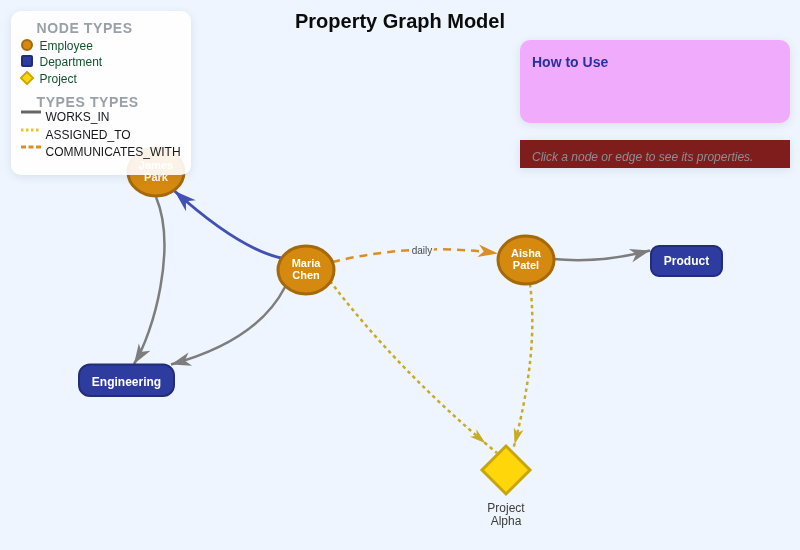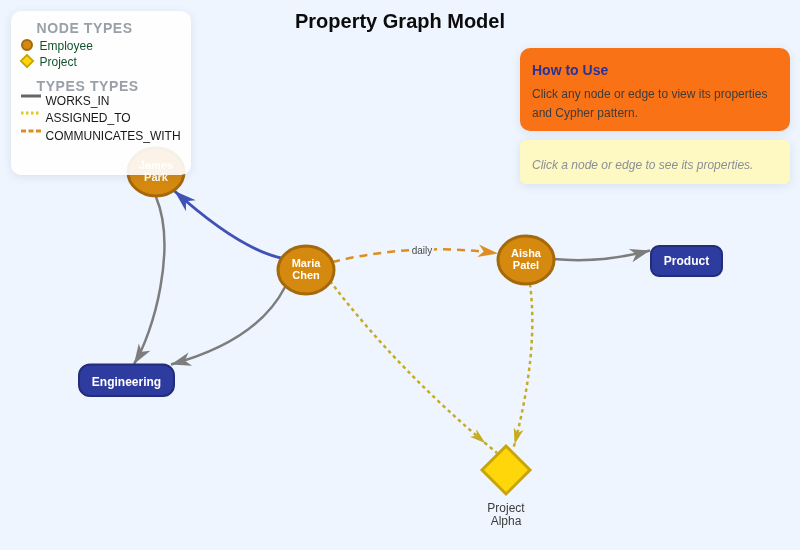--- a/index.html
+++ b/index.html
@@ -8,24 +8,24 @@
 #gsvg{position:absolute;left:0;top:0}
 .legend{position:absolute;left:11px;top:11px;width:180px;height:164px;background:rgba(255,255,255,0.9);border-radius:10px;box-shadow:0 2px 10px rgba(60,80,120,0.12);box-sizing:border-box;padding:9px 0 0 9.5px}
 .lt{font-size:14px;font-weight:bold;color:#9aa0a8;letter-spacing:0.6px;margin:0 0 3px 16px}
 .lrow{display:flex;height:16.4px;font-size:12px;color:#14532d}
 .ic{width:12px;height:12px;margin-right:7px;box-sizing:border-box;flex:none}
 .ic-emp{border-radius:50%;background:#d6890f;border:2px solid #a4690a}
 .ic-dep{border-radius:2px;background:#2e3c9f;border:2px solid #232c79}
 .ic-prj{background:#ffd60a;border:2px solid #c7a50b;transform:rotate(45deg) scale(.86)}
 .erow{display:flex;align-items:flex-start;height:17.4px;font-size:12px;color:#17181a}
 .sw{width:20px;margin-right:5px;flex:none}
-.box1{position:absolute;left:520px;top:48px;width:270px;height:83px;background:#f97316;border-radius:10px;box-shadow:0 2px 10px rgba(60,80,120,0.12);box-sizing:border-box;padding:14px 12px 0}
+.box1{position:absolute;left:520px;top:40px;width:270px;height:83px;background:#f0abfc;border-radius:10px;box-shadow:0 2px 10px rgba(60,80,120,0.12);box-sizing:border-box;padding:14px 12px 0}
 .box1 h2{margin:0 0 7px 0;font-size:14px;line-height:16px;color:#26339b}
 .box1 p{margin:0;font-size:12px;line-height:18.5px;color:#3c3c3c}
-.box2{position:absolute;left:520px;top:140px;width:270px;height:44px;background:#fef9c3;border-radius:6px;box-shadow:0 2px 10px rgba(60,80,120,0.12);box-sizing:border-box;display:flex;align-items:center;padding:5px 12px 0}
+.box2{position:absolute;left:520px;top:140px;width:270px;height:28px;background:#7f1d1d;border-radius:0;box-shadow:0 2px 10px rgba(60,80,120,0.12);box-sizing:border-box;display:flex;align-items:center;padding:5px 12px 0}
 .box2 span{font-size:12px;font-style:italic;color:#8a8f96}
 </style>
 </head>
 <body>
 <svg id="gsvg" width="800" height="550" viewBox="0 0 800 550">
   <defs>
     <marker id="ag" markerUnits="userSpaceOnUse" markerWidth="30" markerHeight="20" refX="0" refY="0" orient="auto" viewBox="-16 -8 18 16">
       <path d="M0,0 L-16,-5.5 L-11.5,0 L-16,5.5 Z" fill="#7d7d7d"></path>
     </marker>
     <marker id="ab" markerUnits="userSpaceOnUse" markerWidth="34" markerHeight="24" refX="0" refY="0" orient="auto" viewBox="-20 -9 22 18">
@@ -67,33 +67,33 @@
 
   <polygon points="506,446 530,470 506,494 482,470" fill="#ffd60a" stroke="#c7a50b" stroke-width="3"></polygon>
   <text x="506" y="512" font-size="12" fill="#3c3c3c" text-anchor="middle">Project<tspan x="506" dy="12.5">Alpha</tspan></text>
 </svg>
 
 <div id="title">Property Graph Model</div>
 
 <div class="legend">
   <div class="lt">NODE TYPES</div>
   <div class="lrow"><span class="ic ic-emp"></span>Employee</div>
+  <div class="lrow"><span class="ic ic-dep"></span>Department</div>
   <div class="lrow"><span class="ic ic-prj"></span>Project</div>
   <div class="lt" style="margin-top:6px;margin-bottom:0">TYPES TYPES</div>
   <div class="erow"><svg class="sw" width="20" height="4">
         <line x1="0" y1="2" x2="20" y2="2" stroke="#666" stroke-width="3"></line>
       </svg>WORKS_IN</div>
   <div class="erow"><svg class="sw" width="20" height="4">
         <line x1="0" y1="2" x2="20" y2="2" stroke="#e3c620" stroke-width="3" stroke-dasharray="2.5,2.5"></line>
       </svg>ASSIGNED_TO</div>
   <div class="erow"><svg class="sw" width="20" height="4">
         <line x1="0" y1="2" x2="20" y2="2" stroke="#dd8e22" stroke-width="3" stroke-dasharray="5,2.5"></line>
       </svg>COMMUNICATES_WITH</div>
 </div>
 
 <div class="box1">
   <h2>How to Use</h2>
-  <p>Click any node or edge to view its properties<br>and Cypher pattern.</p>
 </div>
 
 <div class="box2">
     <span>Click a node or edge to see its properties.</span>
   </div>
 
 </body></html>

